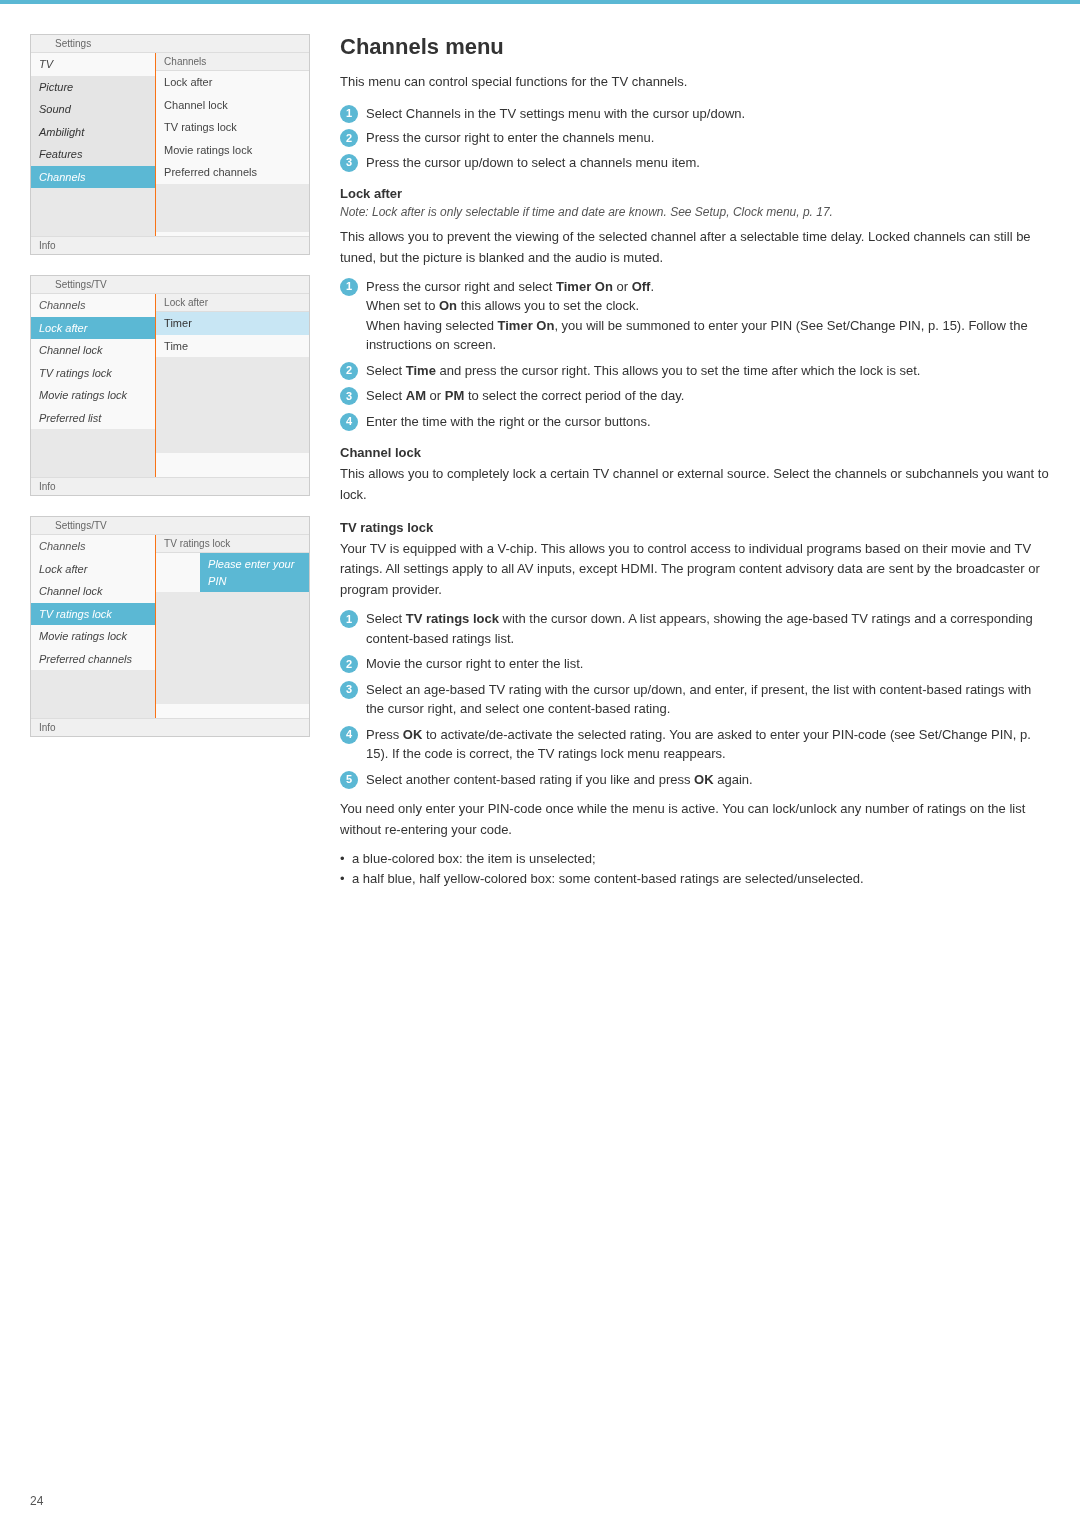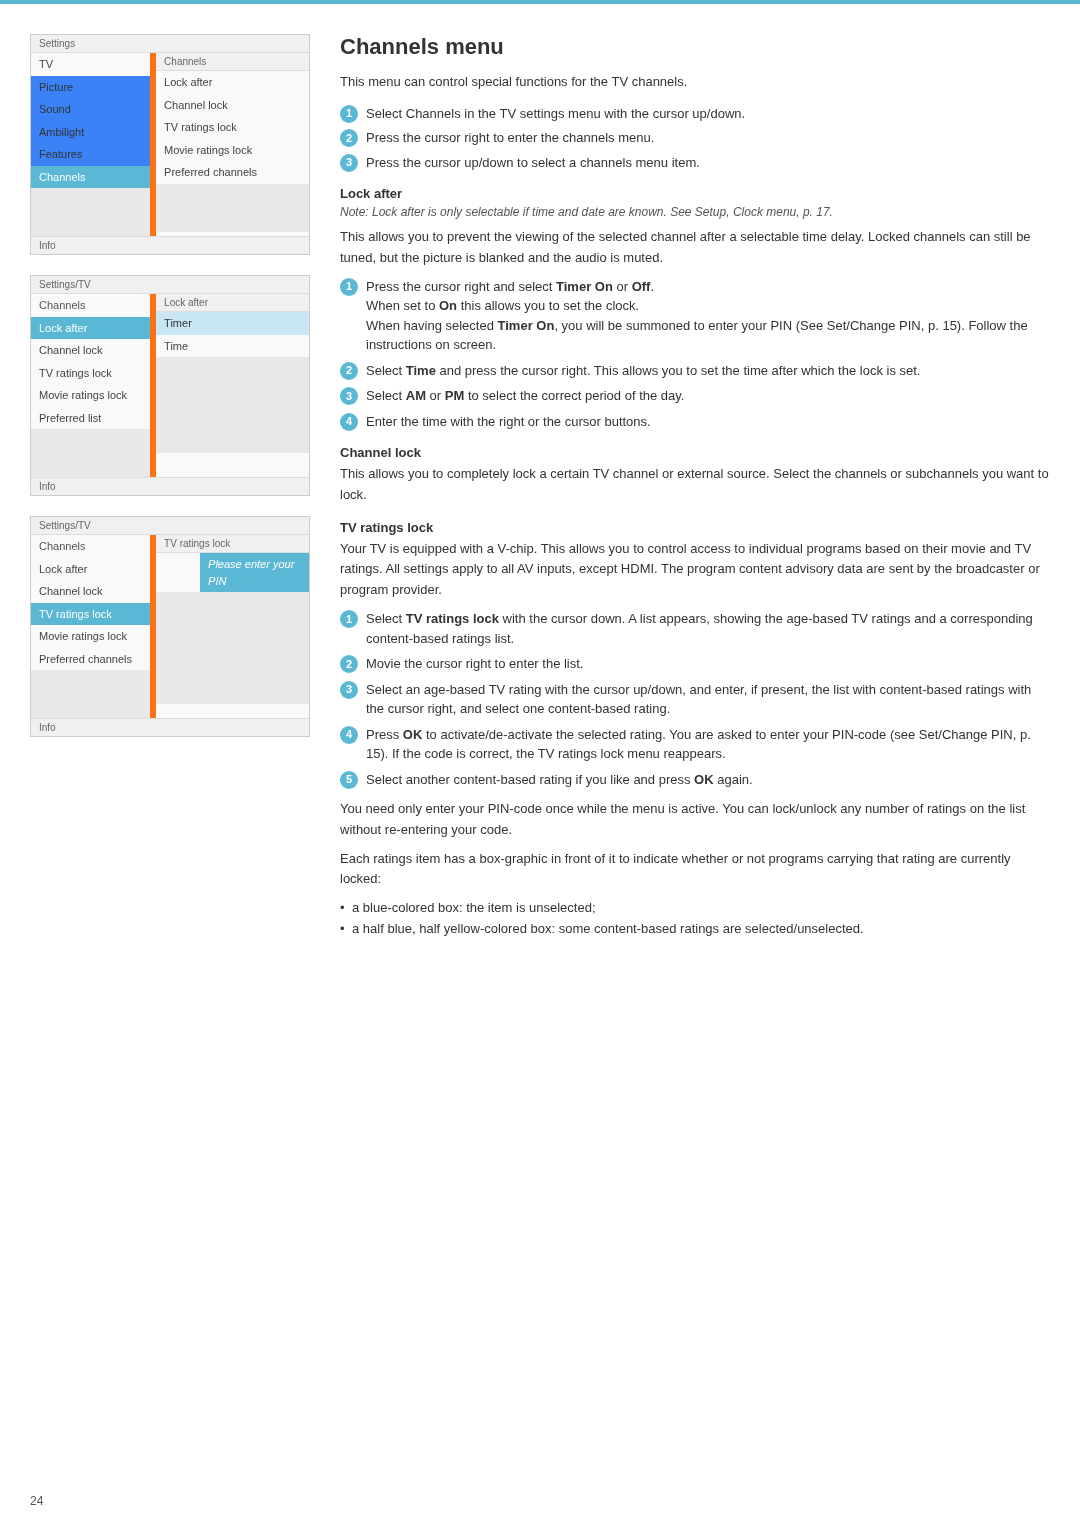--- a/index.html
+++ b/index.html
@@ -33,53 +33,54 @@
       gap: 20px;
     }
 
     .menu-box {
       border: 1px solid #ccc;
       font-size: 11px;
       background: #f9f9f9;
     }
 
     .menu-box-header {
-      padding: 3px 8px;
+      padding: 3px 24px;
       color: #666;
       font-size: 10px;
       border-bottom: 1px solid #ddd;
       background: #f0f0f0;
     }
 
     .menu-box-content {
       display: flex;
     }
 
     .menu-left-panel {
       width: 45%;
-      border-right: 6px solid #f97316;
+      border-right: 1px solid #f97316;
+      font-style: italic;
     }
 
     .menu-right-panel {
       width: 55%;
     }
 
     .menu-item {
       padding: 3px 8px;
       color: #444;
       line-height: 1.5;
     }
 
     .menu-item.highlighted {
       background: #5bb8d4;
       color: #fff;
     }
 
     .menu-item.light-blue {
-      background: #3b82f6;
+      background: #e5e5e5;
       color: #333;
     }
 
     .menu-footer {
       padding: 3px 8px;
       color: #666;
       font-size: 10px;
       border-top: 1px solid #ddd;
       background: #f0f0f0;
     }
@@ -399,21 +400,20 @@
           <li>
             <span class="step-num">4</span>
             <p>Press <b>OK</b> to activate/de-activate the selected rating. You are asked to enter your PIN-code (see Set/Change PIN, p. 15). If the code is correct, the TV ratings lock menu reappears.</p>
           </li>
           <li>
             <span class="step-num">5</span>
             <p>Select another content-based rating if you like and press <b>OK</b> again.</p>
           </li>
         </ul>
         <p class="body-text">You need only enter your PIN-code once while the menu is active. You can lock/unlock any number of ratings on the list without re-entering your code.</p>
-        <p class="body-text">Each ratings item has a box-graphic in front of it to indicate whether or not programs carrying that rating are currently locked:</p>
         <ul class="bullet-list">
           <li>a blue-colored box: the item is unselected;</li>
           <li>a half blue, half yellow-colored box: some content-based ratings are selected/unselected.</li>
         </ul>
       </div>
 
     </div>
   </div>
 
   <div class="page-number">24</div>

